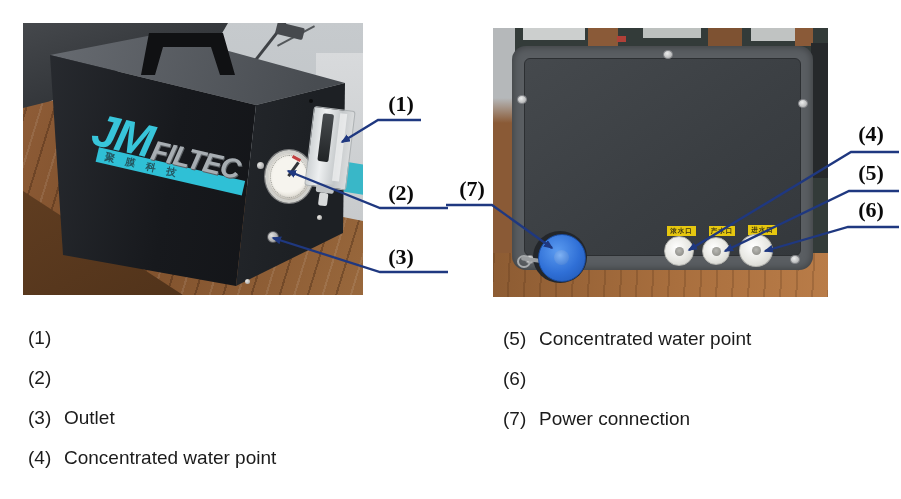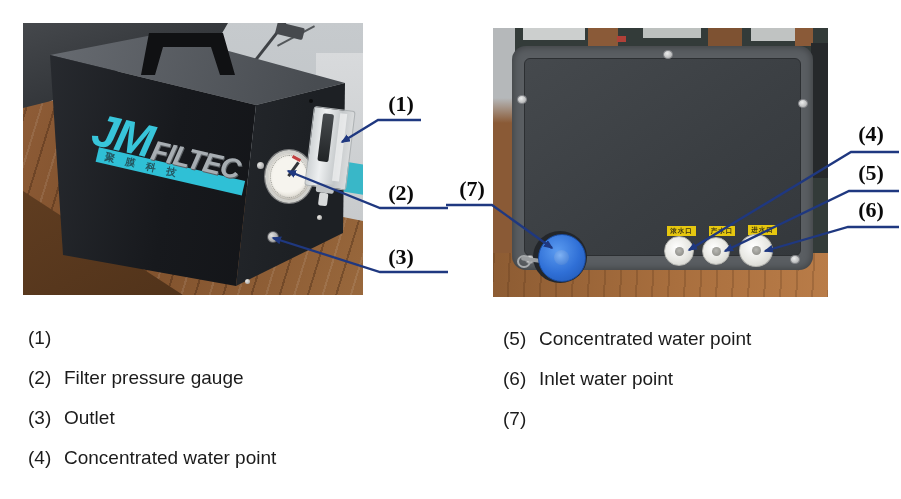--- a/index.html
+++ b/index.html
@@ -237,39 +237,38 @@
   <span class="callout" style="left:849px;top:161px;">(5)</span>
   <span class="callout" style="left:849px;top:198px;">(6)</span>
   <span class="callout" style="left:450px;top:177px;">(7)</span>
 
   <div class="legend legend-left">
     <div class="legend-item">
       <span class="lnum">(1)</span>
     </div>
     <div class="legend-item">
       <span class="lnum">(2)</span>
-      <span class="ltext">Filter pressure gauge</span>
     </div>
     <div class="legend-item">
       <span class="lnum">(3)</span>
       <span class="ltext">Outlet</span>
     </div>
     <div class="legend-item">
       <span class="lnum">(4)</span>
       <span class="ltext">Concentrated water point</span>
     </div>
   </div>
 
   <div class="legend legend-right">
     <div class="legend-item">
       <span class="lnum">(5)</span>
       <span class="ltext">Concentrated water point</span>
     </div>
     <div class="legend-item">
       <span class="lnum">(6)</span>
-      <span class="ltext">Inlet water point</span>
     </div>
     <div class="legend-item">
       <span class="lnum">(7)</span>
+      <span class="ltext">Power connection</span>
     </div>
   </div>
 
 </div>
 
 </body></html>

